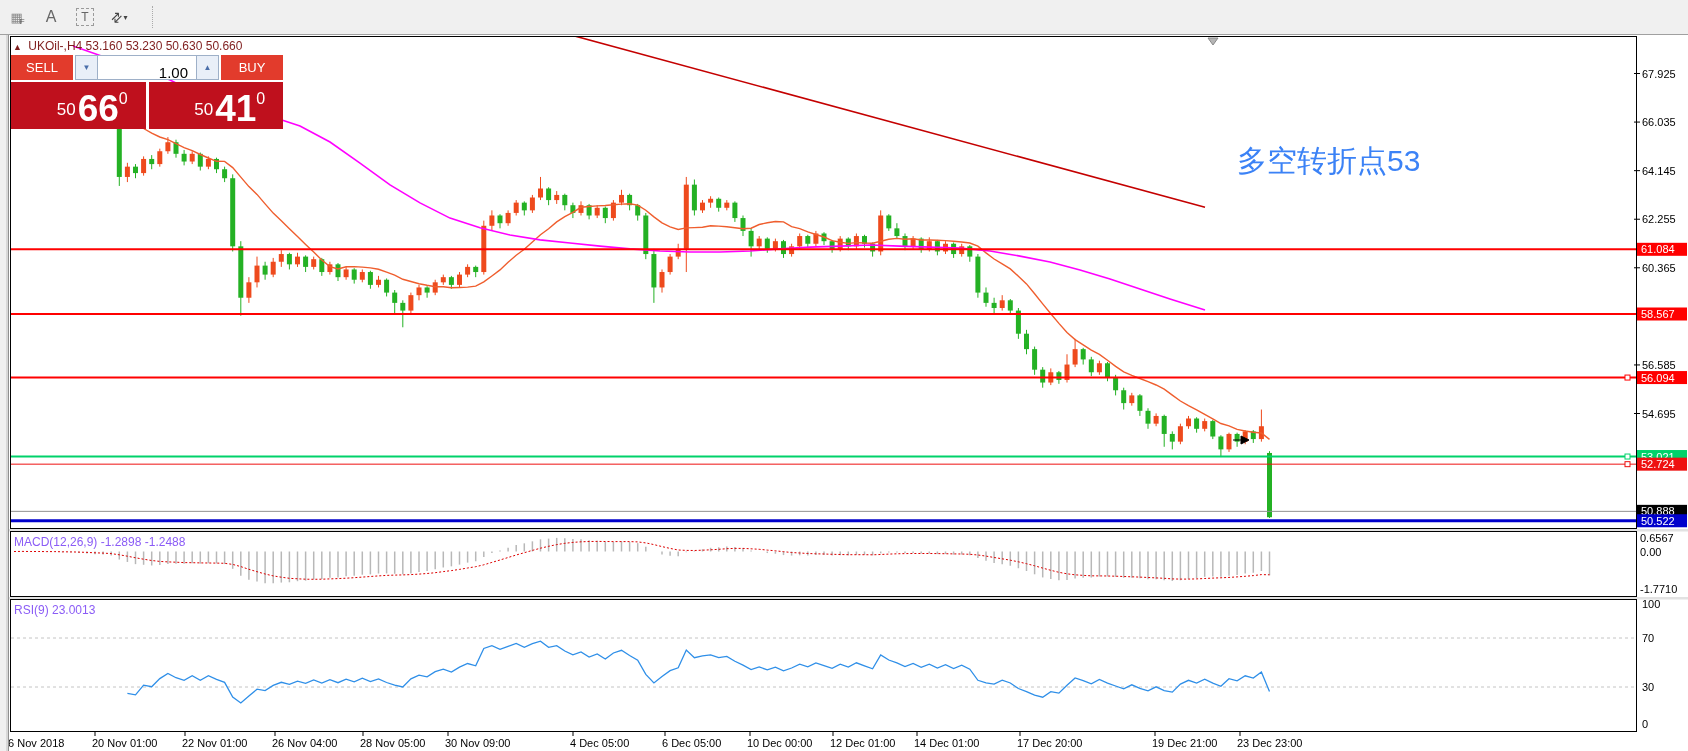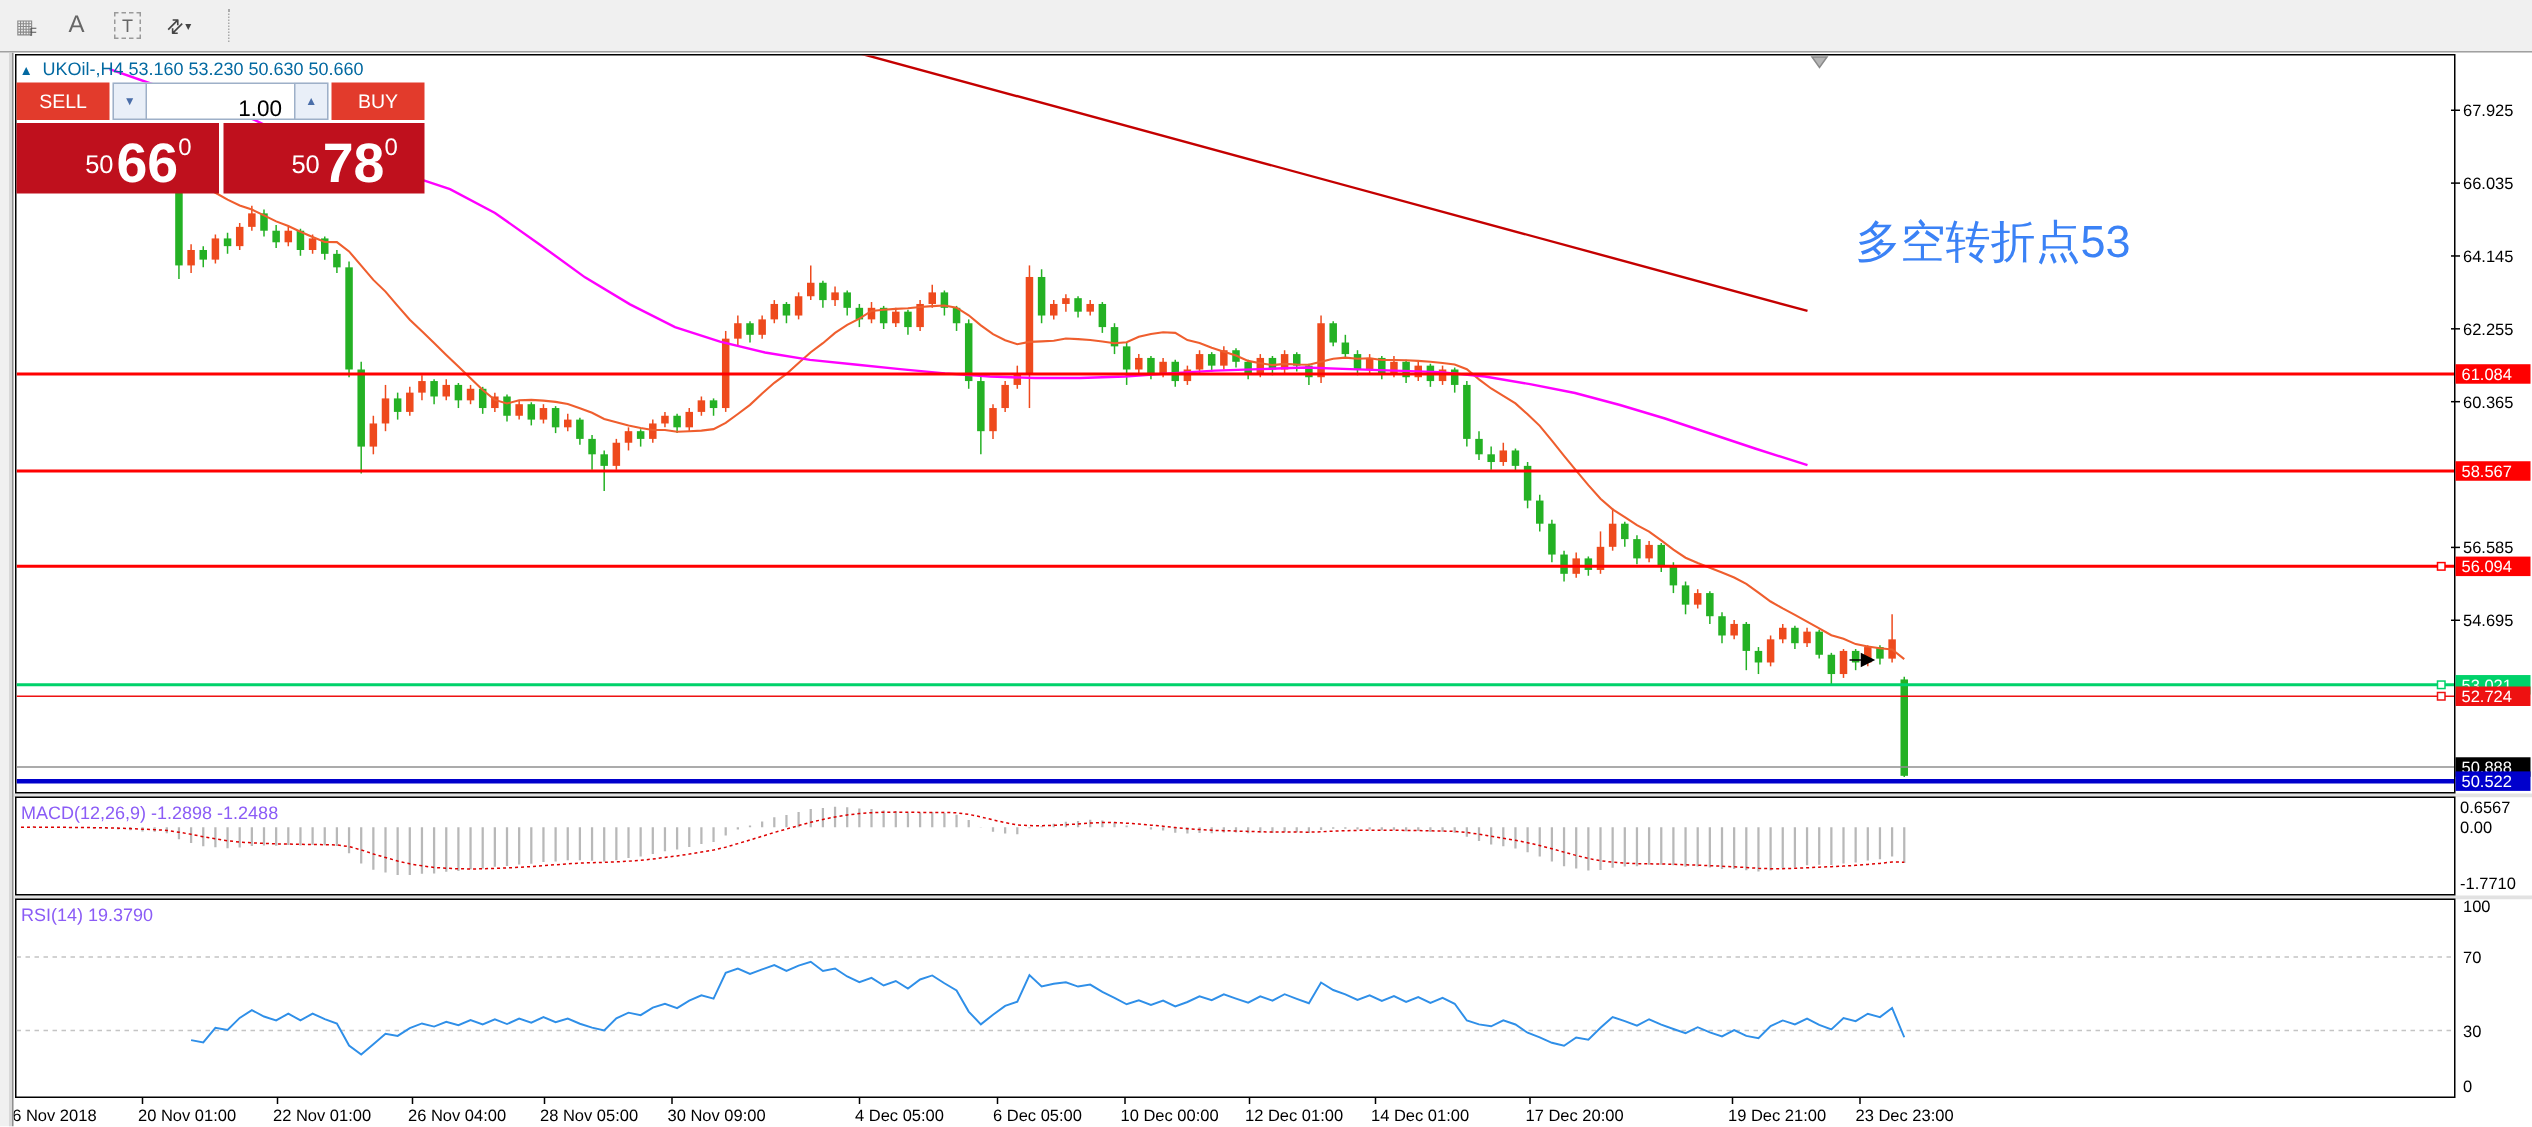--- a/index.html
+++ b/index.html
@@ -18,21 +18,21 @@
   .tb-obj .caret{font-size:8px;color:#444;margin-left:2px;}
   .tb-sep{width:1px;height:22px;border-left:1px dotted #aaa;margin:0 8px 0 16px;}
   .tf-btn{padding:3px 7px;font-size:12px;color:#3a3a3a;margin:0 3px;border:1px solid transparent;}
   .tf-btn.active{background:#fcfcfc;border:1px solid #8f8f8f;}
   
   .edge{position:absolute;top:35px;left:0;width:8px;height:716px;background:#f0f0f0;
         border-right:1px solid #909090;box-shadow:inset -2px 0 0 #d8d8d8;z-index:5;}
   
   #chart-svg{position:absolute;top:0;left:0;z-index:1;}
   
-  .chart-title{position:absolute;left:13px;top:39px;font-size:12px;color:#0369a1;z-index:3;white-space:nowrap;}
+  .chart-title{position:absolute;left:13px;top:39px;font-size:12px;color:#7f1d1d;z-index:3;white-space:nowrap;}
   .chart-title .arr{font-size:9px;margin-right:3px;}
   .ind-label{position:absolute;font-size:12px;color:#8b5cf6;z-index:3;white-space:nowrap;}
   .annotation{position:absolute;left:1237px;top:141px;font-size:30px;z-index:3;white-space:nowrap;}
   
   .panel{position:absolute;left:11px;top:55px;width:272px;z-index:7;}
   .row1{display:flex;height:25px;}
   .btn-sell,.btn-buy{width:62px;background:#e23b2c;color:#fff;font-size:13px;
        display:flex;align-items:center;justify-content:center;cursor:pointer;}
   .spin{width:21px;background:#e9eff8;border:1px solid #9eb0c8;color:#4a6ea9;font-size:8px;
        display:flex;align-items:center;justify-content:center;cursor:pointer;}
@@ -661,22 +661,22 @@
     <div class="btn-buy">BUY</div>
   </div>
   <div class="row2">
     <div class="price-box">
       <span class="p-small">50</span>
       <span class="p-big">66</span>
       <span class="p-sup">0</span>
     </div>
     <div class="price-box">
       <span class="p-small">50</span>
-      <span class="p-big">78</span>
+      <span class="p-big">41</span>
       <span class="p-sup">0</span>
     </div>
   </div>
 </div>
 
 <div class="ind-label" style="left:14px;top:535px;">MACD(12,26,9) -1.2898 -1.2488</div>
-<div class="ind-label" style="left:14px;top:603px;">RSI(14) 19.3790</div>
+<div class="ind-label" style="left:14px;top:603px;">RSI(9) 23.0013</div>
 
 <div class="annotation" style="color: #3b82f6;">多空转折点53</div>
 
 </body></html>

